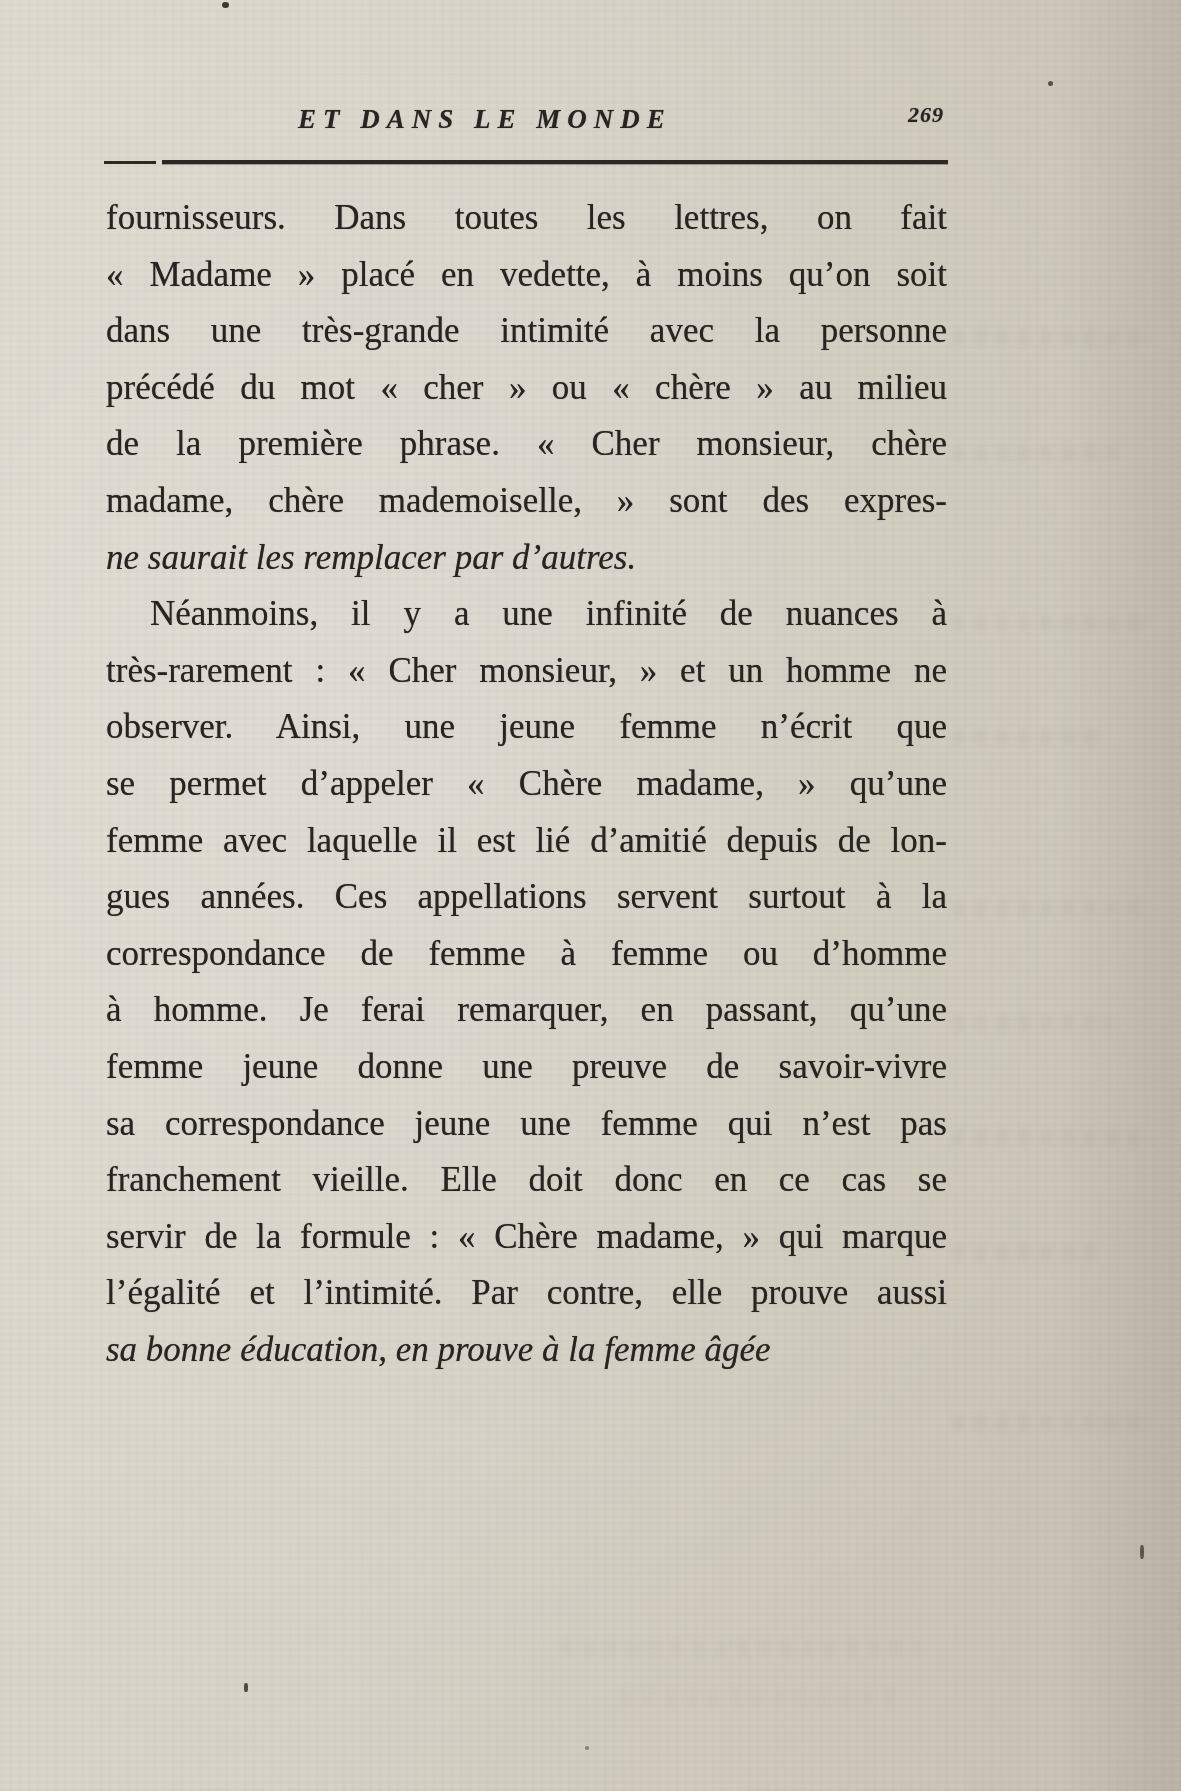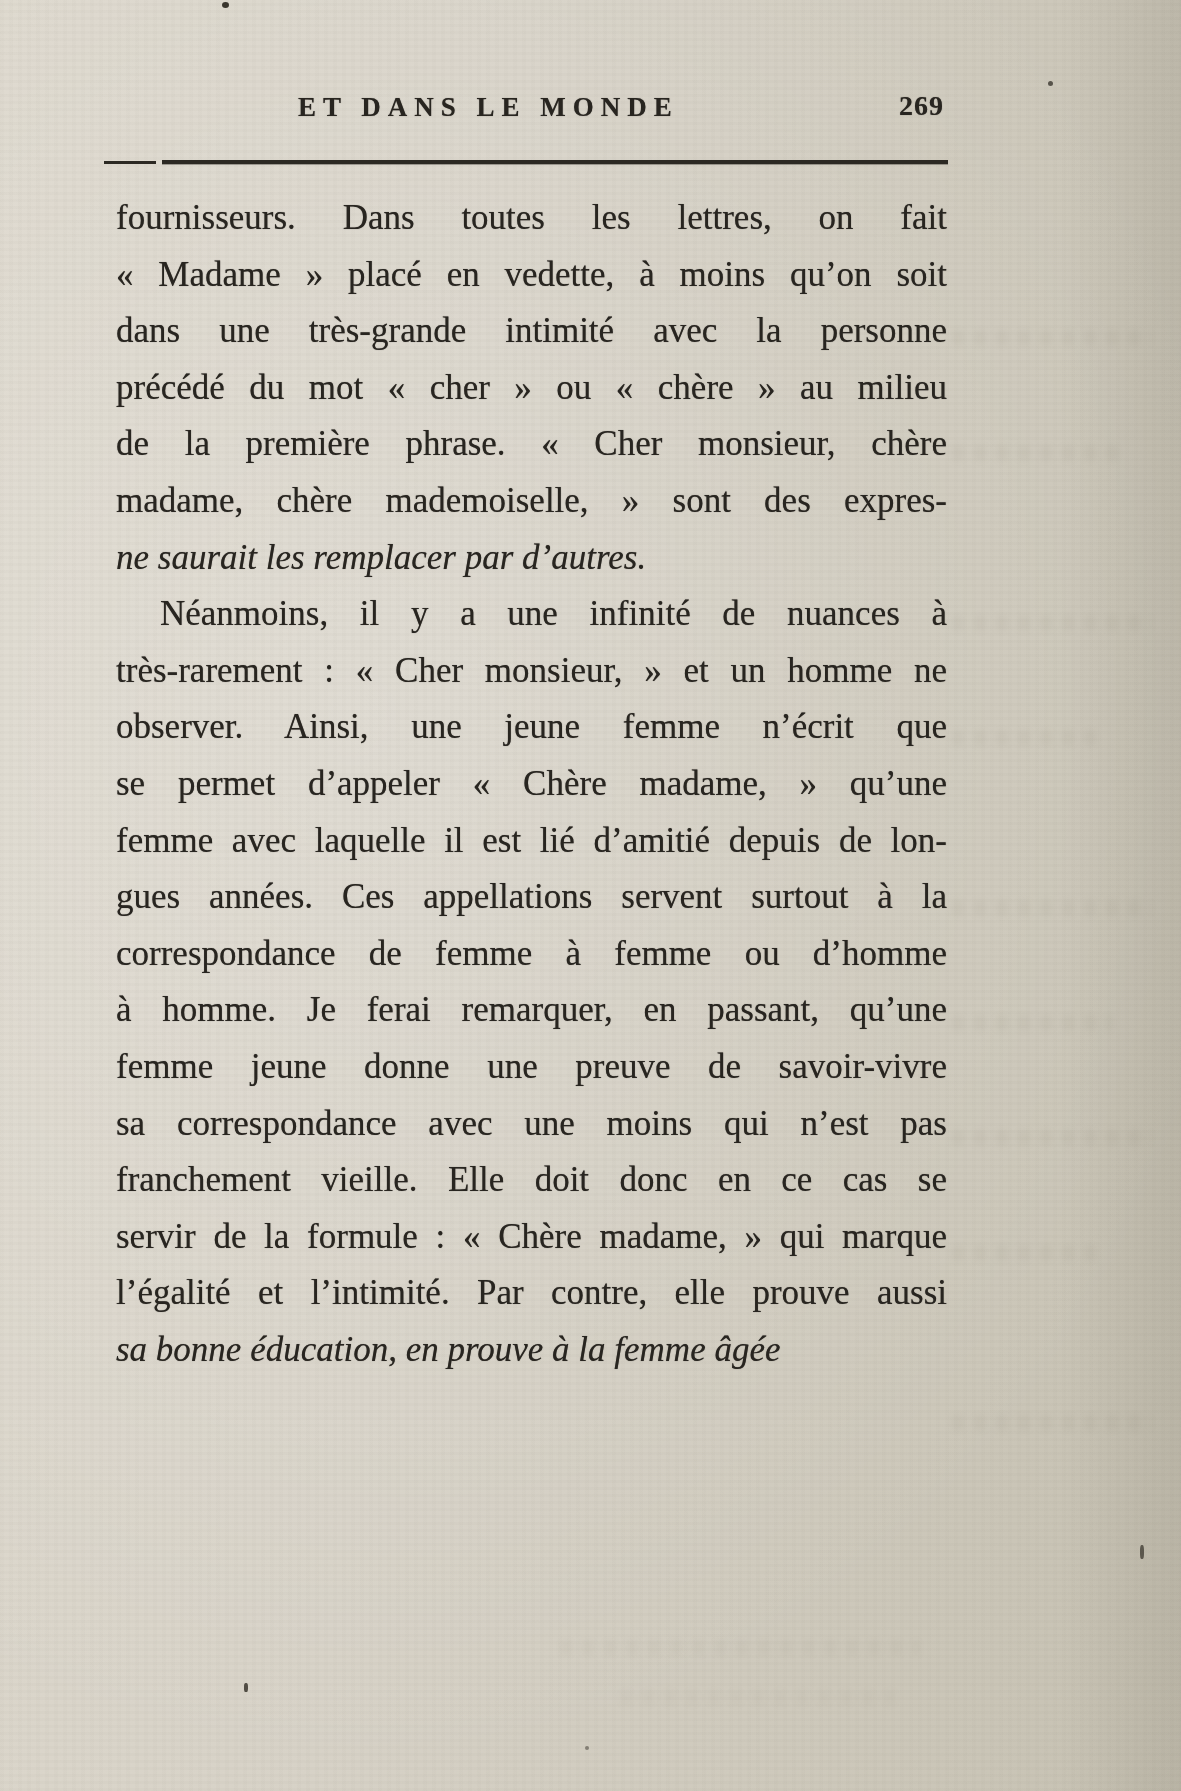--- a/index.html
+++ b/index.html
@@ -33,40 +33,41 @@
   .edge-shade {
     position: absolute;
     top: 0; right: 0;
     width: 120px; height: 100%;
     background: linear-gradient(90deg, rgba(0,0,0,0) 0%, rgba(70,64,50,0.10) 100%);
     pointer-events: none;
   }
 
   .running-head {
     position: absolute;
-    top: 92px;
+    top: 104px;
     left: 108px;
     width: 840px;
     height: 40px;
+    font-style: italic;
   }
   .running-title {
     position: absolute;
     left: 190px;
     top: 0;
     font-size: 27px;
     font-weight: bold;
     letter-spacing: 7px;
     white-space: nowrap;
     text-shadow: 0 0 1px rgba(40,37,32,0.55);
   }
   .page-number {
     position: absolute;
     right: 4px;
     top: -2px;
-    font-size: 28px;
+    font-size: 22px;
     font-weight: bold;
     letter-spacing: 1px;
     text-shadow: 0 0 1px rgba(40,37,32,0.55);
   }
 
   .head-rule {
     position: absolute;
     top: 159px;
     left: 104px;
     width: 844px;
@@ -93,21 +94,20 @@
     width: 841px;
     font-size: 35px;
     line-height: 56.6px;
     text-shadow: 0 0 0.8px rgba(40,37,32,0.65);
   }
   .line {
     height: 56.6px;
     white-space: nowrap;
     text-align: justify;
     text-align-last: justify;
-    margin-left: 10px;
   }
   .line.para-end {
     text-align-last: left;
     font-style: italic;
   }
   .line.indent {
     padding-left: 44px;
   }
   .italic { font-style: italic; }
 
@@ -172,21 +172,21 @@
     <div class="line">très-rarement : « Cher monsieur, » et un homme ne</div>
     <div class="line">observer. Ainsi, une jeune femme n’écrit que</div>
     <div class="line">se permet d’appeler « Chère madame, » qu’une</div>
     <div class="line">femme avec laquelle il est lié d’amitié depuis de lon-</div>
     <div class="line">gues années. Ces appellations servent surtout à la</div>
     <div class="line">correspondance de femme à femme ou d’homme</div>
     <div class="line">à homme. Je ferai remarquer, en passant, qu’une</div>
     <div class="line">femme jeune donne une preuve de savoir-vivre</div>
 
 
-    <div class="line">sa correspondance avec une moins qui n’est pas</div>
+    <div class="line">sa correspondance jeune une femme qui n’est pas</div>
     <div class="line">franchement vieille. Elle doit  donc en ce cas se</div>
     <div class="line">servir de la formule : « Chère madame, » qui marque</div>
     <div class="line">l’égalité et l’intimité. Par contre, elle prouve aussi</div>
     <div class="line para-end">sa bonne éducation, en prouve à la femme âgée</div>
   </div>
 
   <div class="speck s1"></div>
   <div class="speck s2"></div>
   <div class="speck s3"></div>
   <div class="speck s4"></div>

